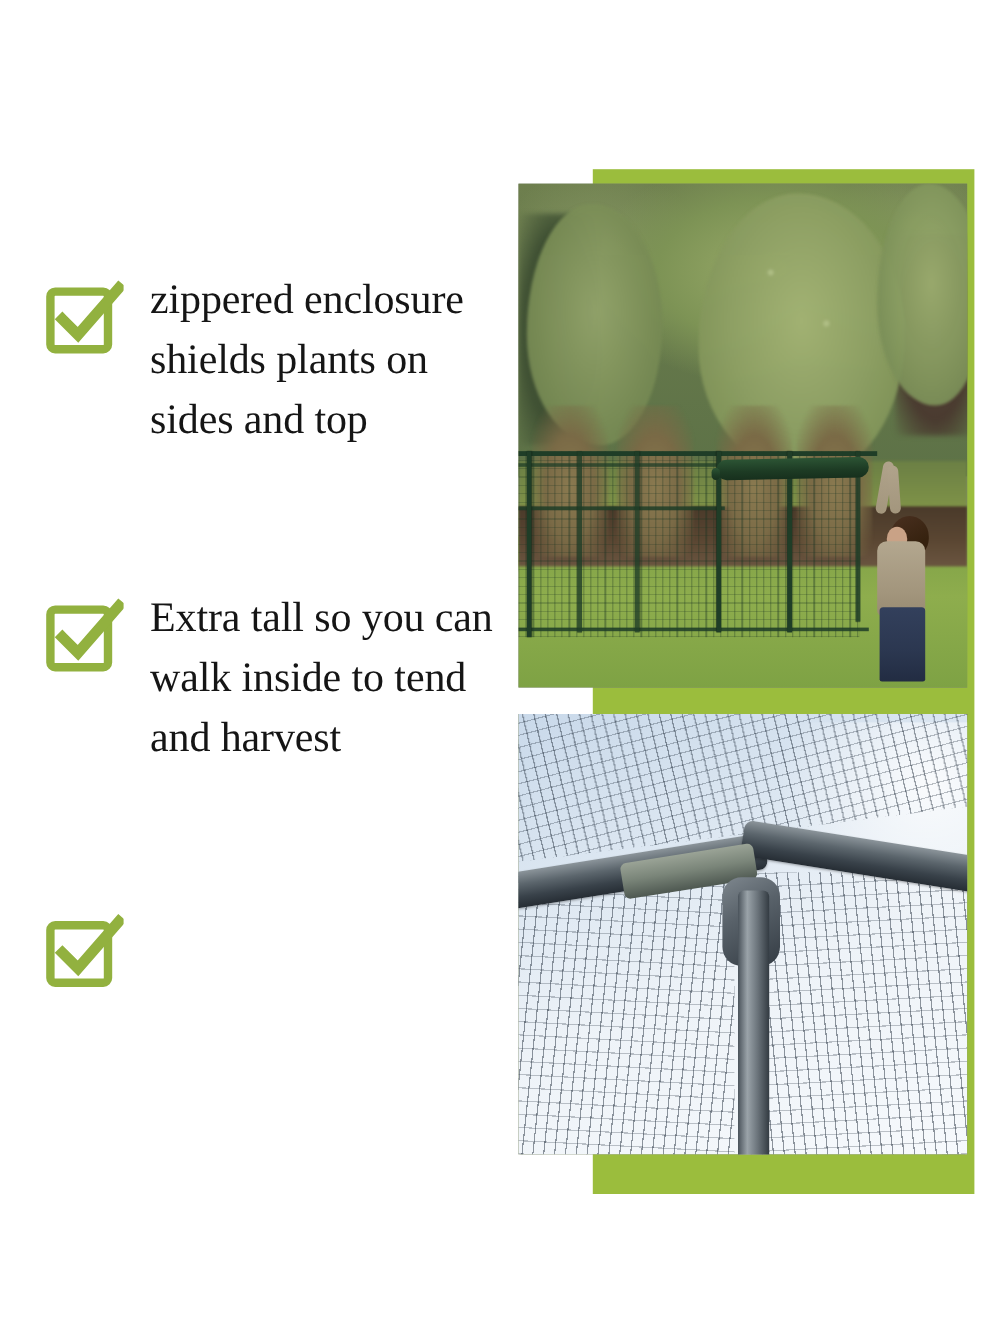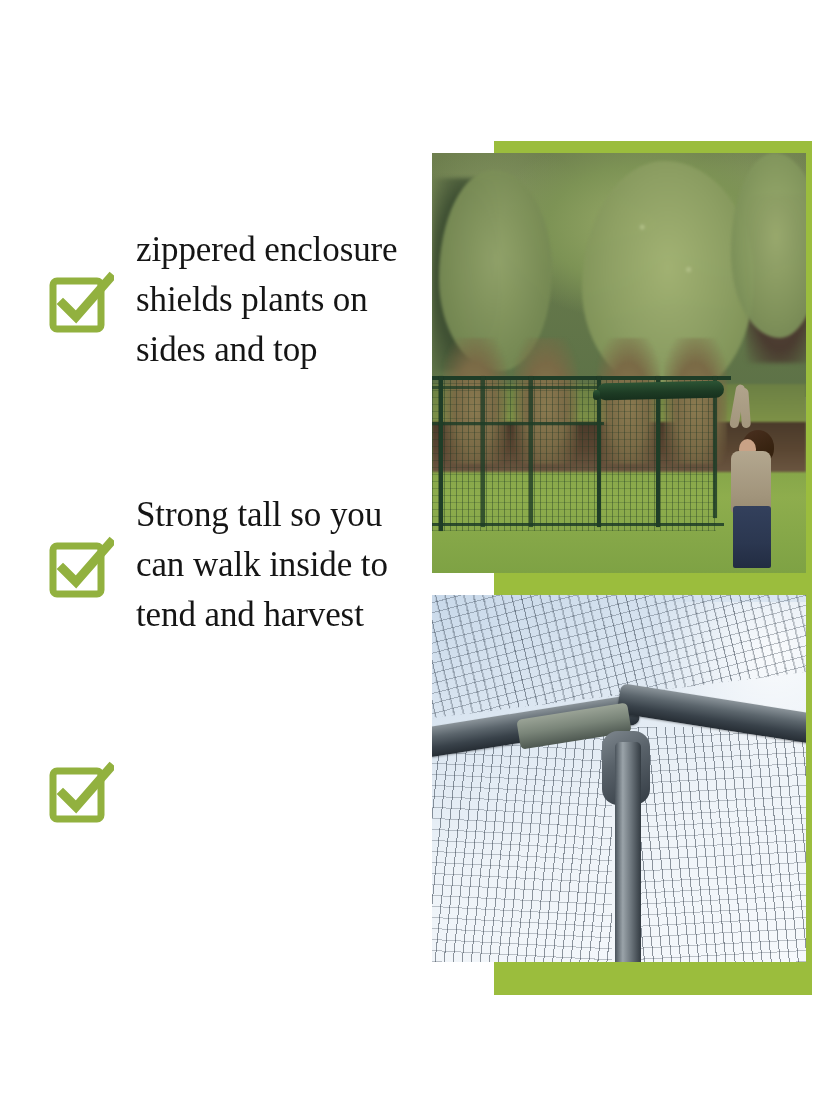--- a/index.html
+++ b/index.html
@@ -18,23 +18,23 @@
 
   
   #feature-list {
     position: absolute;
     left: 36px;
     top: 225px;
     width: 390px;
   }
   .feature-item {
     position: absolute;
-    left: 12px;
+    left: 1px;
     display: flex;
-    align-items: center;
+    align-items: flex-start;
   }
   .feature-item.f0 { top: 0px; }
   .feature-item.f1 { top: 265px; }
   .feature-item.f2 { top: 528px; }
 
   .checkbox-icon {
     flex: 0 0 auto;
     width: 66px;
     height: 66px;
     position: relative;
@@ -364,21 +364,21 @@
     <span class="feature-text">zippered enclosure shields plants on sides and top</span>
   </div>
 
   <div class="feature-item f1">
     <span class="checkbox-icon">
       <svg viewBox="0 0 66 66" xmlns="http://www.w3.org/2000/svg">
         <rect x="5" y="10" width="48" height="48" rx="4" ry="4" fill="none" stroke="#92b13f" stroke-width="7"></rect>
         <path d="M15 33 L28 46 L62 7" fill="none" stroke="#92b13f" stroke-width="9" stroke-linecap="square" stroke-linejoin="miter"></path>
       </svg>
     </span>
-    <span class="feature-text">Strong tall so you can walk inside to tend and harvest</span>
+    <span class="feature-text">Extra tall so you can walk inside to tend and harvest</span>
   </div>
 
   <div class="feature-item f2">
     <span class="checkbox-icon">
       <svg viewBox="0 0 66 66" xmlns="http://www.w3.org/2000/svg">
         <rect x="5" y="10" width="48" height="48" rx="4" ry="4" fill="none" stroke="#92b13f" stroke-width="7"></rect>
         <path d="M15 33 L28 46 L62 7" fill="none" stroke="#92b13f" stroke-width="9" stroke-linecap="square" stroke-linejoin="miter"></path>
       </svg>
     </span>
   </div>

